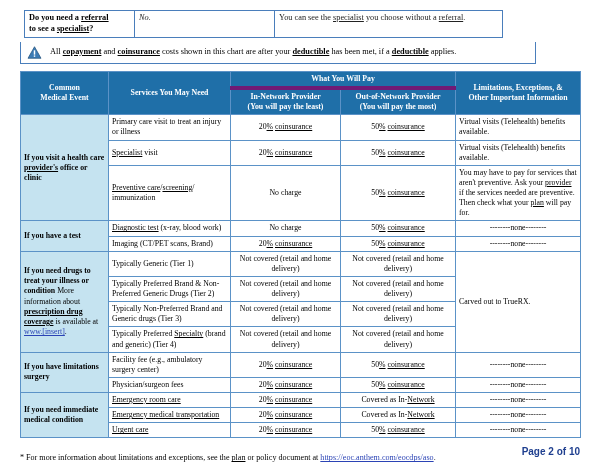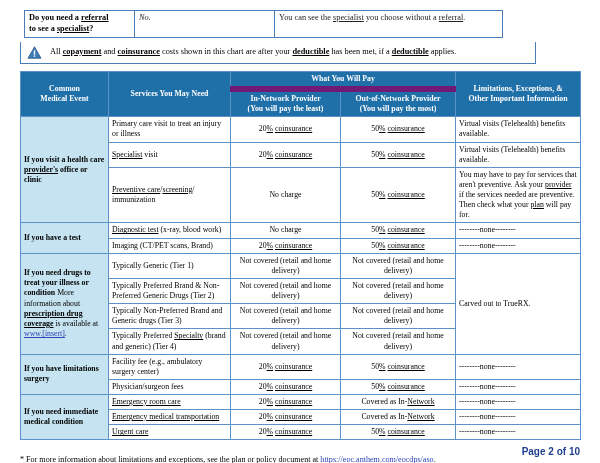--- a/index.html
+++ b/index.html
@@ -86,21 +86,21 @@
   thead th {
     background: #1f6fa8;
     color: #ffffff;
     font-weight: bold;
     text-align: center;
     padding: 3px 2px;
     font-size: 8.1px;
     line-height: 1.25;
     border-color: #1f6fa8;
   }
-  thead th.hdr-wwyp { border-bottom: 6px solid #701a75; }
+  thead th.hdr-wwyp { border-bottom: 4px solid #701a75; }
 
   col.c1 { width: 88px; }
   col.c2 { width: 122px; }
   col.c3 { width: 110px; }
   col.c4 { width: 115px; }
   col.c5 { width: 125px; }
 
   td.event {
     background: #c5e3f0;
     font-weight: bold;
@@ -120,21 +120,21 @@
   }
   td.pay {
     text-align: center;
     vertical-align: middle;
   }
   td.limit {
     text-align: left;
     vertical-align: middle;
     padding: 2px 4px;
   }
-  td.limit.center { }
+  td.limit.center { text-align: center; }
   td.carve {
     vertical-align: middle;
   }
 
   u, .u {
     text-decoration: underline;
   }
   .link {
     color: #2b43b5;
     text-decoration: underline;

